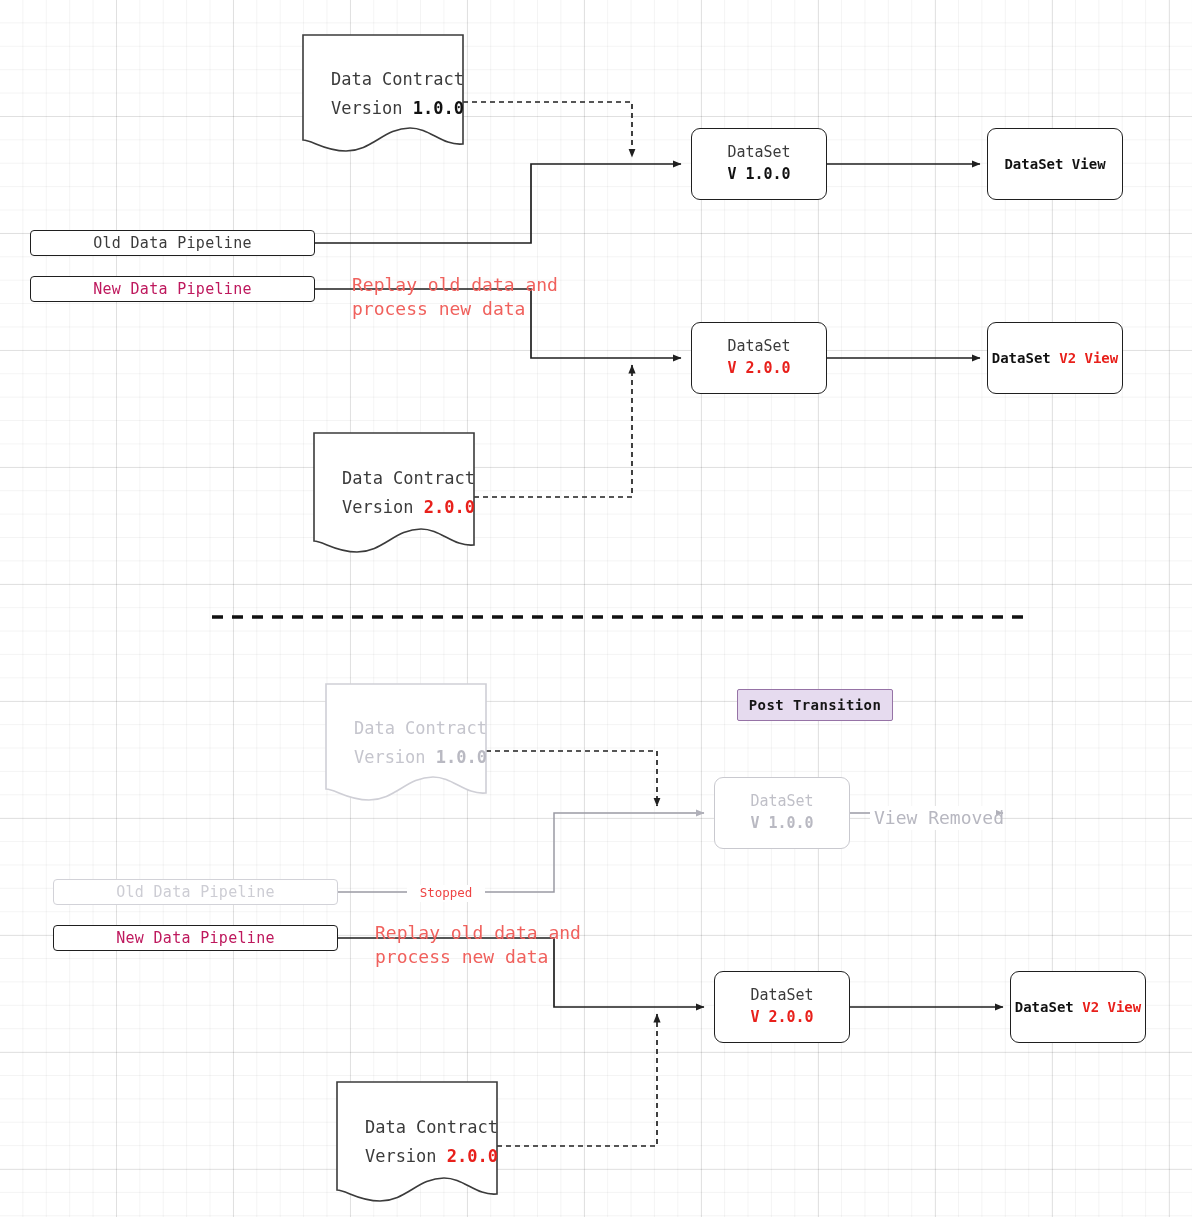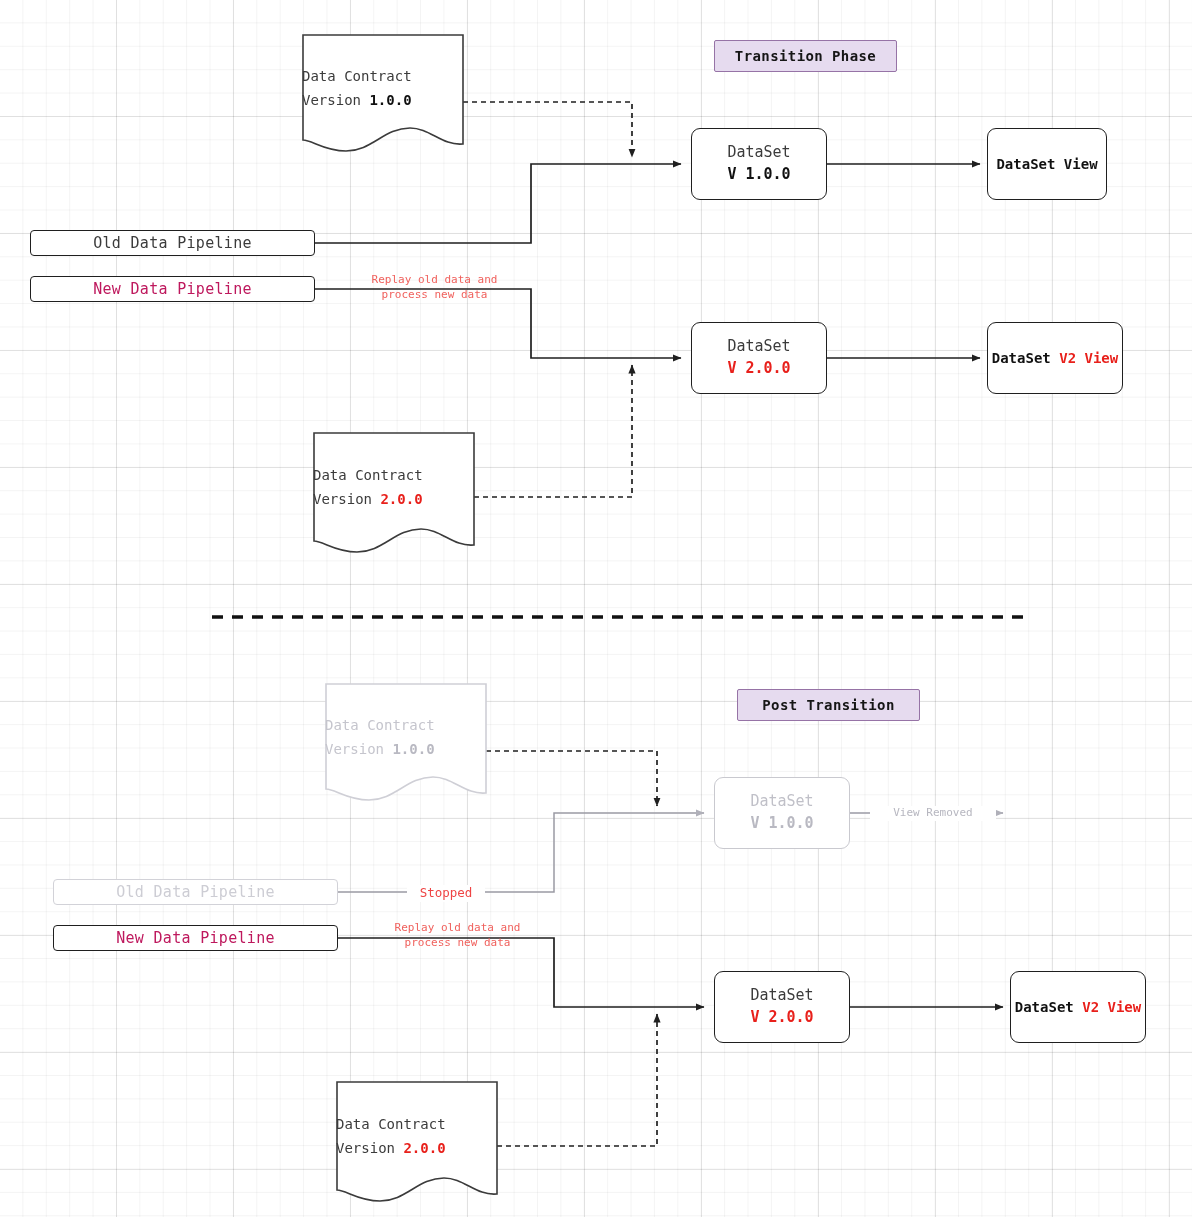--- a/index.html
+++ b/index.html
@@ -49,27 +49,27 @@
   }
   .bold{font-weight:bold;color:#111111;}
   .red{color:#e8201b;}
   .greyb{color:#b9b9c2;font-weight:bold;}
 
   
   .doc{position:absolute;}
   .doc svg{position:absolute;left:0;top:0;overflow:visible;}
   .doc .txt{
     position:absolute;left:0;right:0;
-    text-align:left;font-size:14px;color:#3b3b3b;line-height:1.7;
+    text-align:right;font-size:17px;color:#3b3b3b;line-height:1.7;
   }
   .doc.faded .txt{color:#c5c5cd;}
 
   
   .elabel{
-    position:absolute;text-align:center;font-size:11px;line-height:1.35;
+    position:absolute;text-align:center;font-size:18px;line-height:1.35;
     color:#f0615d;white-space:nowrap;
   }
   .elabel.plain{color:#ef4444;background:#ffffff;padding:0 3px;font-size:12.5px;}
   .elabel.greytxt{color:#b7b7c0;background:#ffffff;padding:0 4px;}
 </style>
 </head>
 <body>
 
 <div id="grid"></div>
 
@@ -105,23 +105,20 @@
 
     <path d="M486,751 L657,751 L657,806" fill="none" stroke="#1f1f1f" stroke-width="1.7" stroke-dasharray="5,4" marker-end="url(#arrowBlack)"></path>
 
     <path d="M497,1146 L657,1146 L657,1014" fill="none" stroke="#1f1f1f" stroke-width="1.7" stroke-dasharray="5,4" marker-end="url(#arrowBlack)"></path>
 
     <path d="M850,813 L1003,813" fill="none" stroke="#9a9aa4" stroke-width="1.5" marker-end="url(#arrowGrey)"></path>
 
     <path d="M850,1007 L1003,1007" fill="none" stroke="#1f1f1f" stroke-width="1.7" marker-end="url(#arrowBlack)"></path>
   </svg>
 
-  <div class="node badge" style="left:714px;top:40px;width:183px;height:32px;">
-    <span>Transition Phase</span>
-  </div>
 
   <div class="doc" style="left:302px;top:34px;width:162px;height:118px;">
     <svg width="162" height="118" viewBox="0 0 162 118">
       <path d="M1,1 L161,1 L161,110 C140,112 128,94 108,94 C82,94 70,117 44,117 C22,117 10,106 1,106 Z" fill="#ffffff" stroke="#3b3b3b" stroke-width="1.6"></path>
     </svg>
     <div class="txt" style="top:31px;">
       <div>Data Contract</div>
       <div>
         <span>Version </span><span class="bold">1.0.0</span>
       </div>
@@ -148,21 +145,21 @@
     </div>
   </div>
 
   <div class="node rbox" style="left:691px;top:322px;width:136px;height:72px;">
     <div class="lines">
       <div>DataSet</div>
       <div class="bold red">V 2.0.0</div>
     </div>
   </div>
 
-  <div class="node rbox" style="left:987px;top:128px;width:120px;height:72px;">
+  <div class="node rbox" style="left:987px;top:128px;width:136px;height:72px;">
     <span class="bold" style="font-size:14px;">DataSet View</span>
   </div>
 
   <div class="node rbox" style="left:987px;top:322px;width:136px;height:72px;">
     <span style="font-size:14px;">
       <span class="bold">DataSet </span><span class="bold red">V2 View</span>
     </span>
   </div>
 
   <div class="doc" style="left:313px;top:432px;width:162px;height:122px;">
@@ -170,21 +167,21 @@
       <path d="M1,1 L161,1 L161,113 C140,115 128,97 108,97 C82,97 70,120 44,120 C22,120 10,109 1,109 Z" fill="#ffffff" stroke="#3b3b3b" stroke-width="1.6"></path>
     </svg>
     <div class="txt" style="top:32px;">
       <div>Data Contract</div>
       <div>
         <span>Version </span><span class="bold red">2.0.0</span>
       </div>
     </div>
   </div>
 
-  <div class="node badge" style="left:737px;top:689px;width:183px;height:32px;">
+  <div class="node badge" style="left:737px;top:689px;width:156px;height:32px;">
     <span>Post Transition</span>
   </div>
 
   <div class="doc faded" style="left:325px;top:683px;width:162px;height:118px;">
     <svg width="162" height="118" viewBox="0 0 162 118">
       <path d="M1,1 L161,1 L161,110 C140,112 128,94 108,94 C82,94 70,117 44,117 C22,117 10,106 1,106 Z" fill="#ffffff" stroke="#cfcfd6" stroke-width="1.6"></path>
     </svg>
     <div class="txt" style="top:31px;">
       <div>Data Contract</div>
       <div>

